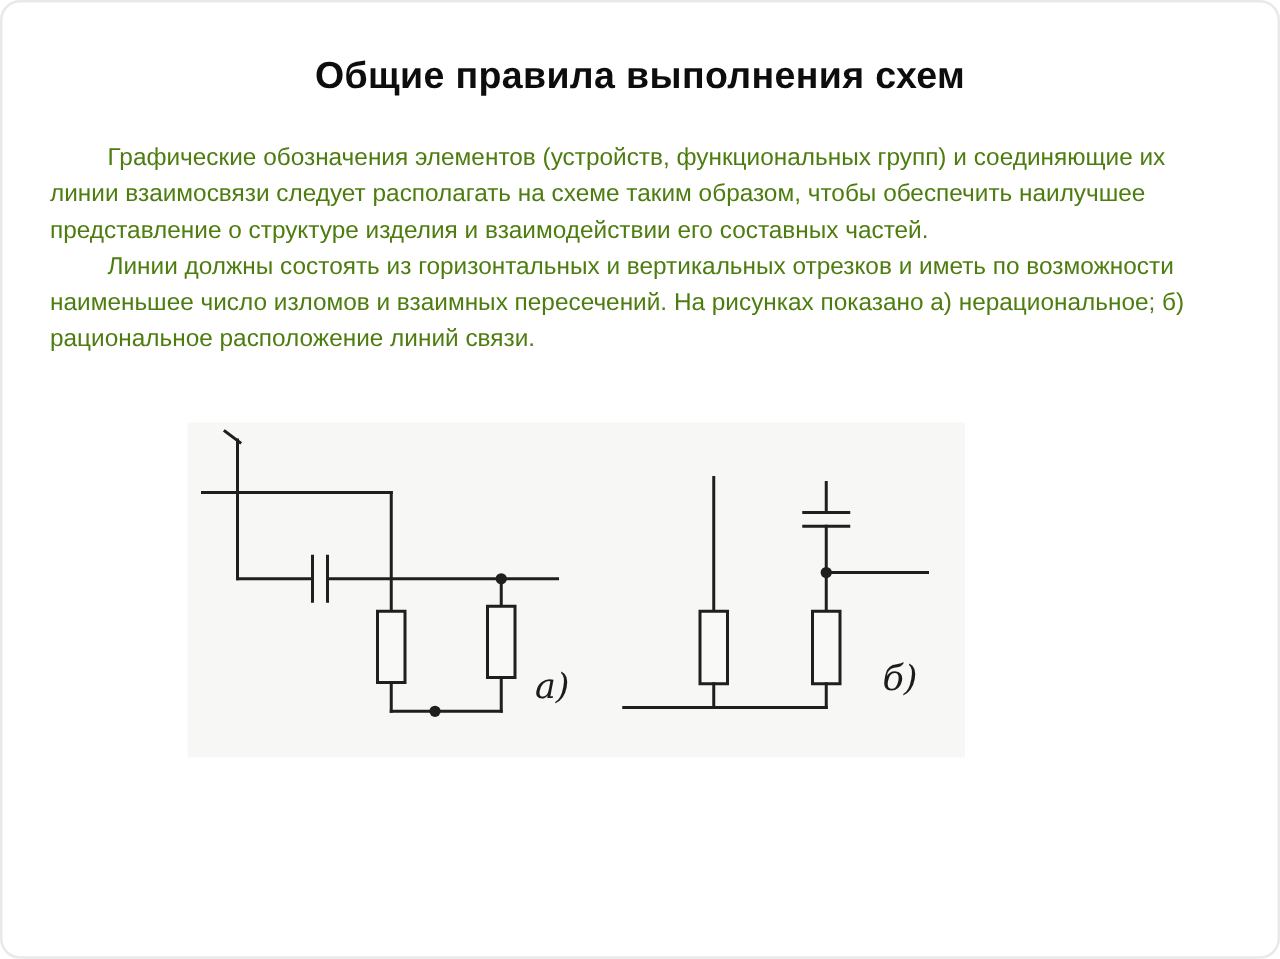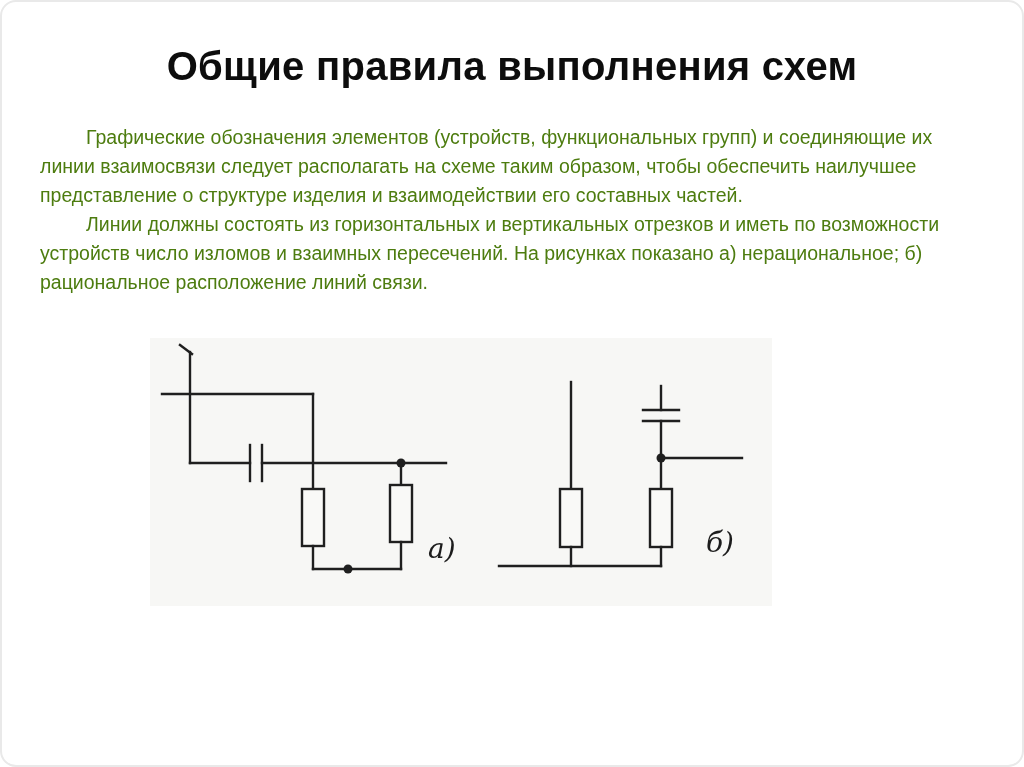--- a/index.html
+++ b/index.html
@@ -18,21 +18,21 @@
     position: absolute;
     inset: 0;
     box-sizing: border-box;
     background: #ffffff;
     border: 2px solid #e9e9e9;
     border-radius: 16px;
   }
   .title {
     margin: 42px 40px 34px 40px;
     text-align: center;
-    font-size: 40px;
+    font-size: 30px;
     font-weight: bold;
     color: #0d0d0d;
     letter-spacing: 0.3px;
     font-family: "Liberation Sans", sans-serif;
   }
   .para {
     margin: 0 36px 0 38px;
     font-size: 19.5px;
     line-height: 29px;
     color: #4d7c0f;
@@ -71,21 +71,21 @@
   }
 </style>
 </head>
 <body>
 
 <div class="page">
 
   <h1 class="title">Общие правила выполнения схем</h1>
 
   <p class="para">Графические обозначения элементов (устройств, функциональных групп) и соединяющие их линии взаимосвязи следует располагать на схеме таким образом, чтобы обеспечить наилучшее представление о структуре изделия и взаимодействии его составных частей.</p>
-  <p class="para">Линии должны состоять из горизонтальных и вертикальных отрезков и иметь по возможности устройств число изломов и взаимных пересечений. На рисунках показано  а) нерациональное; б) рациональное  расположение линий связи.</p>
+  <p class="para">Линии должны состоять из горизонтальных и вертикальных отрезков и иметь по возможности наименьшее число изломов и взаимных пересечений. На рисунках показано  а) нерациональное; б) рациональное  расположение линий связи.</p>
 
   <div class="diagram">
     <svg width="622" height="268" viewBox="0 0 622 268">
 
       <g>
         <path class="wire" d="M30 7 L42 16"></path>
         <path class="wire" d="M40 14 V125"></path>
         <path class="wire" d="M12 56 H163"></path>
         <path class="wire" d="M163 56 V151"></path>
 

